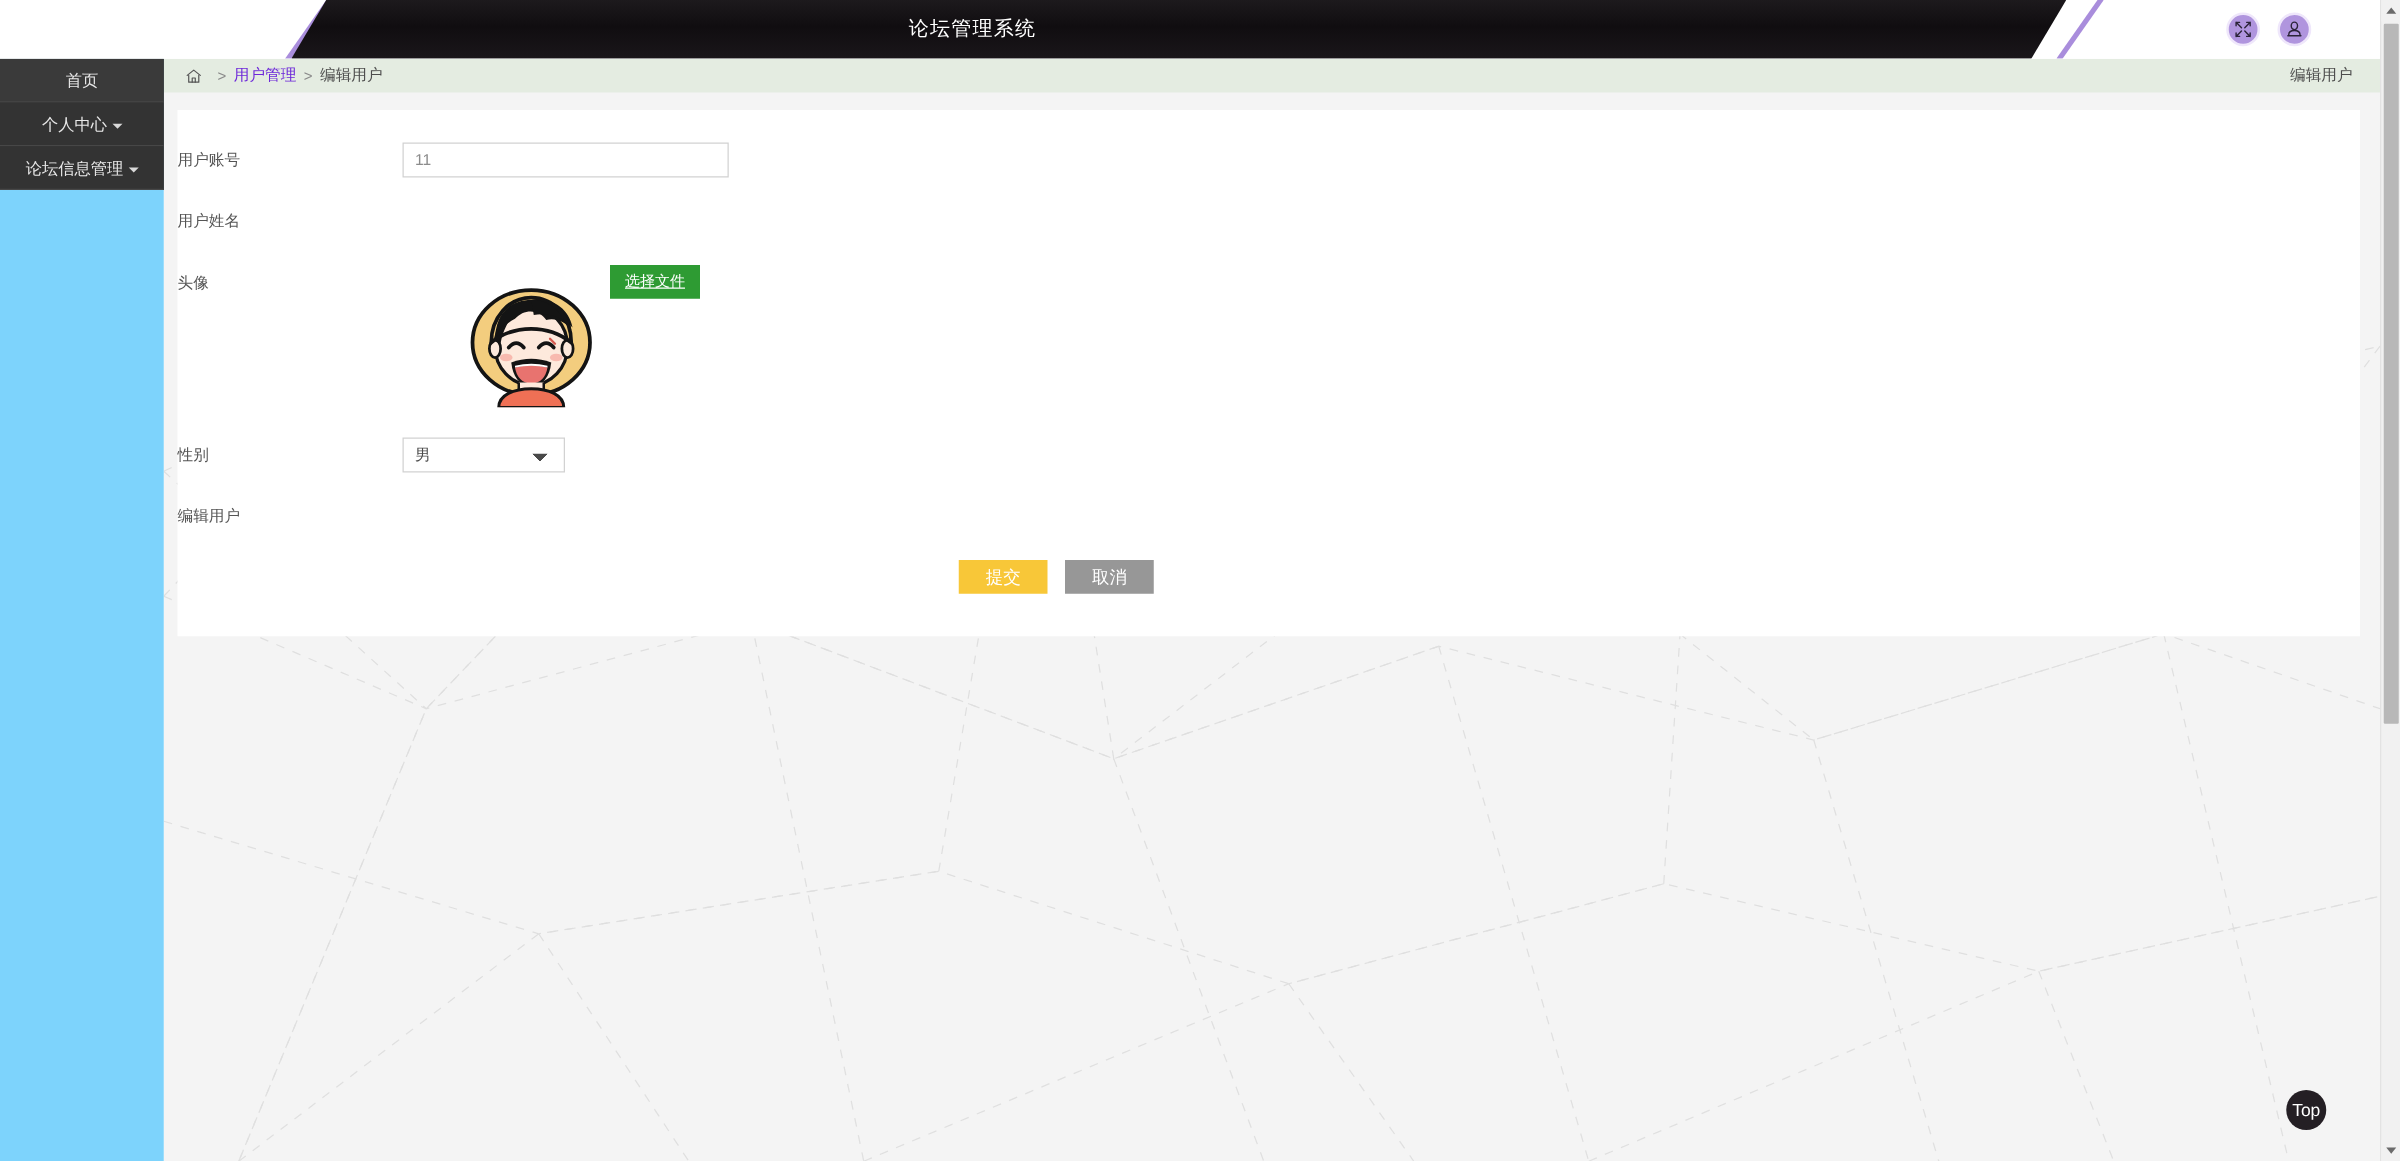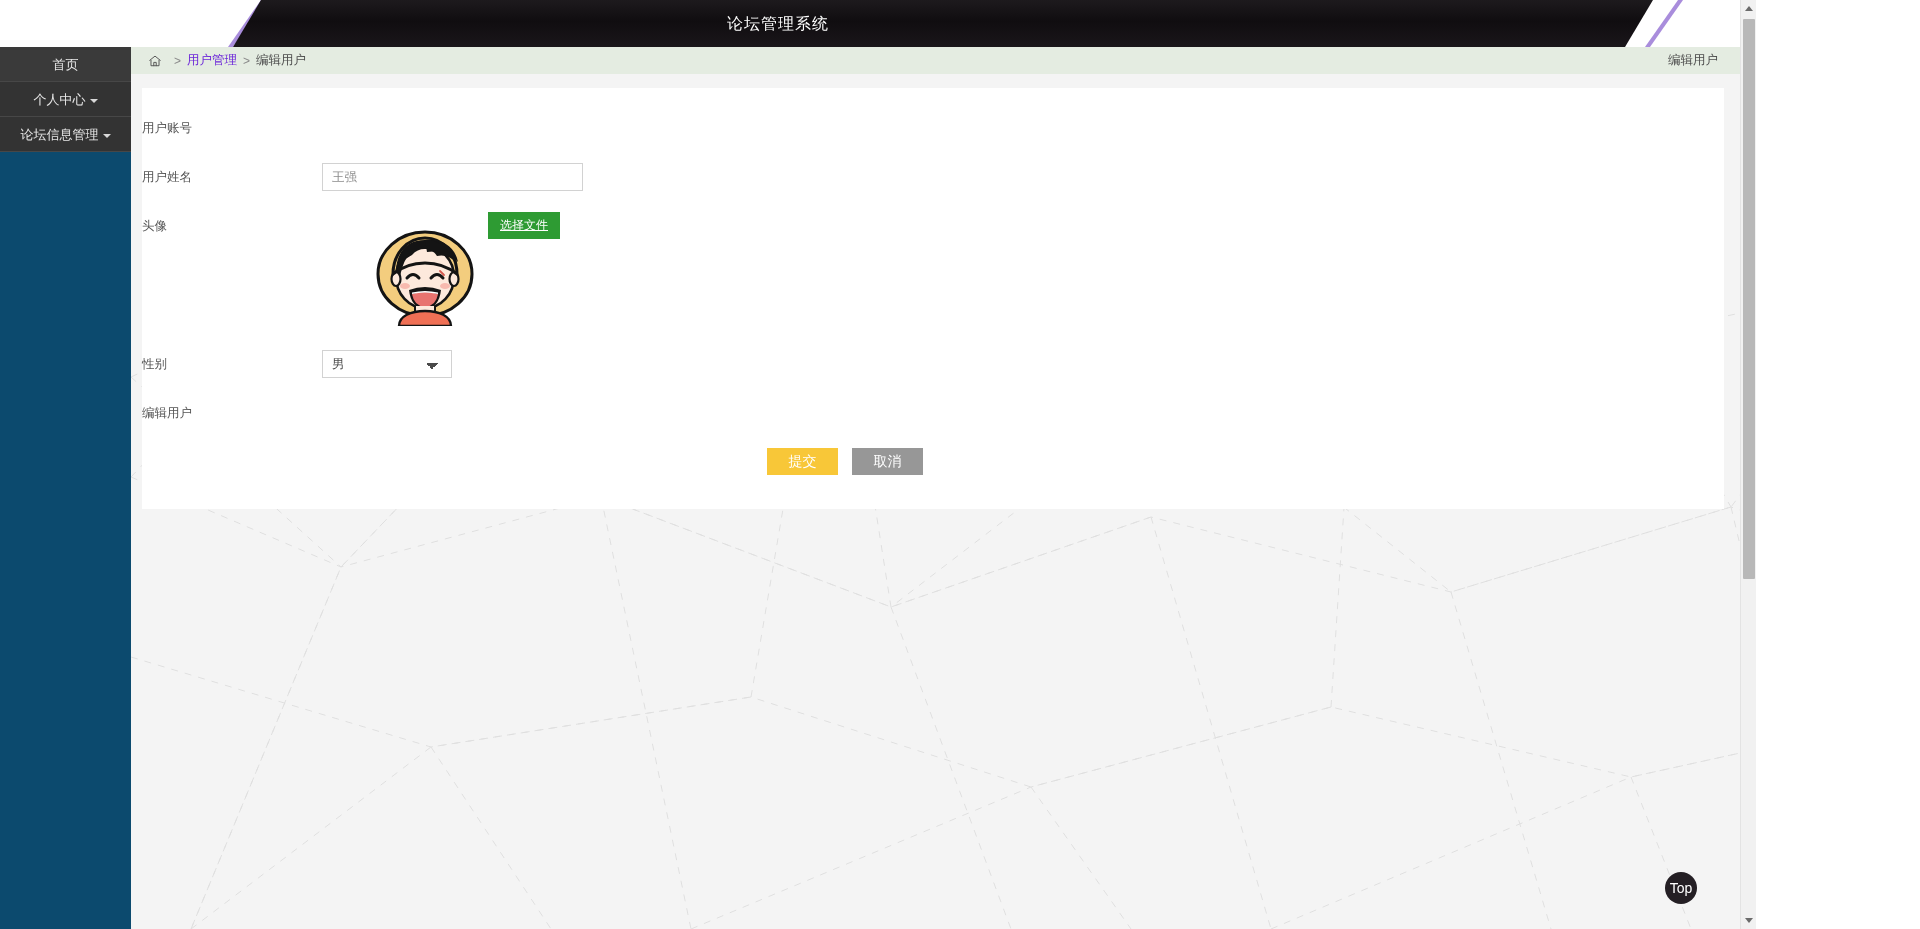--- a/index.html
+++ b/index.html
@@ -8,21 +8,21 @@
     margin: 0; padding: 0;
     width: 1920px; height: 929px;
     overflow: hidden;
     font-family: "Liberation Sans", "DejaVu Sans", sans-serif;
     background: #ffffff;
   }
 
   
   #app {
     position: relative;
-    width: 1756px;
+    width: 1920px;
     height: 929px;
     overflow: hidden;
     background: #ffffff;
   }
 
   
   .topbar {
     position: absolute;
     left: 0; top: 0;
     width: 1904px; height: 47px;
@@ -86,21 +86,21 @@
     cursor: pointer;
   }
   .circle-btn svg { display: block; }
 
   
   .sidebar {
     position: absolute;
     left: 0; top: 47px;
     width: 131px;
     height: 882px;
-    background: #0c4a6e;
+    background: #7dd3fc;
     z-index: 20;
   }
   .sidebar-inner { background: #3a3a3a; }
   .side-item {
     height: 35px;
     line-height: 35px;
     text-align: center;
     color: #e8e8e8;
     font-size: 13px;
     border-bottom: 1px solid #474747;
@@ -395,25 +395,25 @@
       <span class="bc-link">用户管理</span>
       <span class="bc-sep">&gt;</span>
       <span class="bc-current">编辑用户</span>
       <span class="bc-right">编辑用户</span>
     </div>
 
     <div class="card">
 
       <div class="form-row">
         <div class="form-label">用户账号</div>
+        <input class="form-control" type="text" value="11" style="">
       </div>
 
       <div class="form-row">
         <div class="form-label">用户姓名</div>
-        <input class="form-control" type="text" value="王强" style="">
       </div>
 
       <div class="form-row avatar-row">
         <div class="form-label">头像</div>
         <div class="avatar-block">
           <button class="file-btn">选择文件</button>
           <div class="avatar-img">
             <svg width="112" height="112" viewBox="0 0 112 112">
               <rect width="112" height="112" fill="#ffffff"></rect>
 

